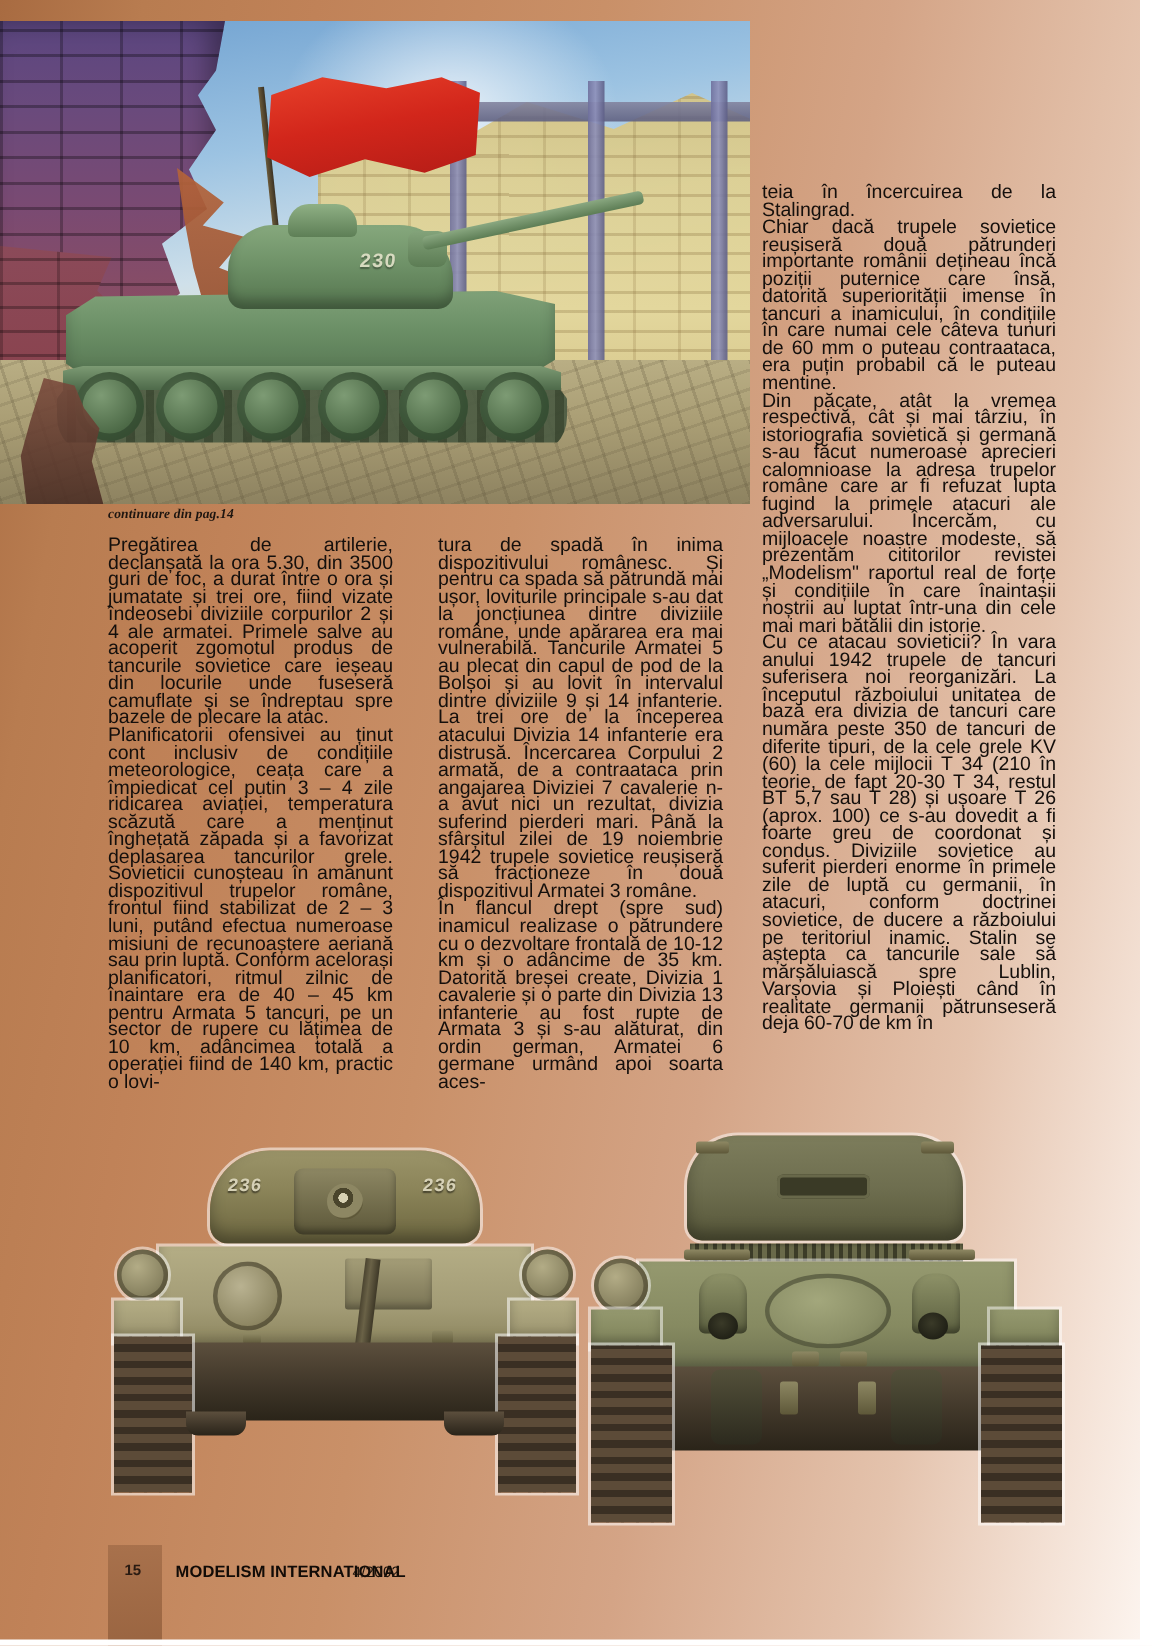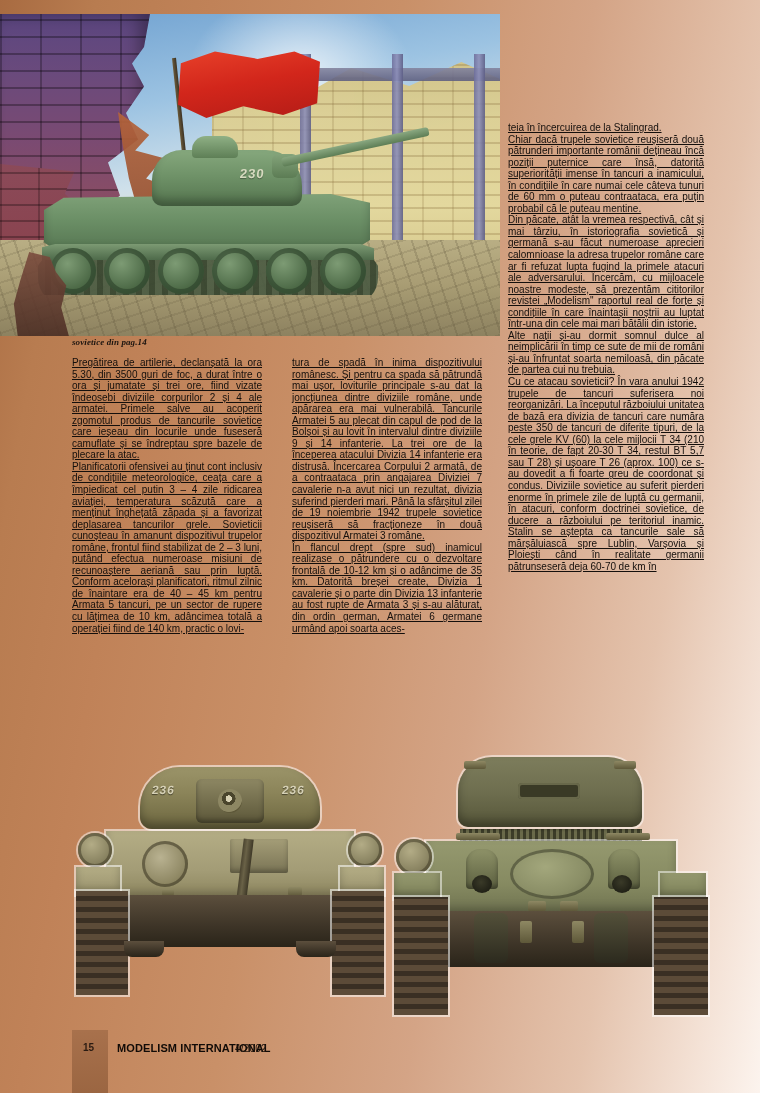--- a/index.html
+++ b/index.html
@@ -155,27 +155,26 @@
     position:absolute;left:72px;top:337px;
     font-family:"Liberation Serif", serif;
     font-style:italic;font-weight:bold;
     font-size:9px;color:#1d1510;letter-spacing:.1px;
   }
 
   
   .col{
     position:absolute;
     font-family:"Liberation Sans", sans-serif;
-    font-size:10px;
+    font-size:13px;
     line-height:11.55px;
     color:#140f0c;
     text-align:justify;
     -webkit-hyphens:none;hyphens:none;
     word-spacing:-0.2px;
-    text-decoration:underline;
   }
   .col p{margin:0;text-indent:0;}
   .col p + p{margin-top:0;}
   #col1{left:72px;top:357px;width:190px;}
   #col2{left:272px;top:357px;width:190px;margin-left:20px;}
   #col3{left:508px;top:122px;width:196px;}
 
   
   .photos{position:absolute;left:60px;top:745px;width:660px;height:290px;}
   .photo{position:absolute;top:0;width:300px;height:290px;}
@@ -310,37 +309,36 @@
       <div class="wheel" style="left:60px;"></div>
       <div class="wheel" style="left:114px;"></div>
       <div class="wheel" style="left:168px;"></div>
       <div class="wheel" style="left:222px;"></div>
       <div class="wheel" style="left:276px;"></div>
     </div>
 
     <div class="ill-soldier"></div>
   </div>
 
-  <div class="caption">sovietice din pag.14</div>
+  <div class="caption">continuare din pag.14</div>
 
   <div class="col" id="col1">
     <p>Pregătirea de artilerie, declanșată la ora 5.30, din 3500 guri de foc, a durat între o ora și jumatate și trei ore, fiind vizate îndeosebi diviziile corpurilor 2 și 4 ale armatei. Primele salve au acoperit zgomotul produs de tancurile sovietice care ieșeau din locurile unde fuseseră camuflate și se îndreptau spre bazele de plecare la atac.</p>
     <p>Planificatorii ofensivei au ținut cont inclusiv de condițiile meteorologice, ceața care a împiedicat cel putin 3 – 4 zile ridicarea aviației, temperatura scăzută care a menținut înghețată zăpada și a favorizat deplasarea tancurilor grele. Sovieticii cunoșteau în amanunt dispozitivul trupelor române, frontul fiind stabilizat de 2 – 3 luni, putând efectua numeroase misiuni de recunoaștere aeriană sau prin luptă. Conform acelorași planificatori, ritmul zilnic de înaintare era de 40 – 45 km pentru Armata 5 tancuri, pe un sector de rupere cu lățimea de 10 km, adâncimea totală a operației fiind de 140 km, practic o lovi-</p>
   </div>
 
   <div class="col" id="col2">
     <p>tura de spadă în inima dispozitivului românesc. Și pentru ca spada să pătrundă mai ușor, loviturile principale s-au dat la joncțiunea dintre diviziile române, unde apărarea era mai vulnerabilă. Tancurile Armatei 5 au plecat din capul de pod de la Bolșoi și au lovit în intervalul dintre diviziile 9 și 14 infanterie. La trei ore de la începerea atacului Divizia 14 infanterie era distrusă. Încercarea Corpului 2 armată, de a contraataca prin angajarea Diviziei 7 cavalerie n-a avut nici un rezultat, divizia suferind pierderi mari. Până la sfârșitul zilei de 19 noiembrie 1942 trupele sovietice reușiseră să fracționeze în două dispozitivul Armatei 3 române.</p>
     <p>În flancul drept (spre sud) inamicul realizase o pătrundere cu o dezvoltare frontală de 10-12 km și o adâncime de 35 km. Datorită breșei create, Divizia 1 cavalerie și o parte din Divizia 13 infanterie au fost rupte de Armata 3 și s-au alăturat, din ordin german, Armatei 6 germane urmând apoi soarta aces-</p>
   </div>
 
   <div class="col" id="col3">
     <p>teia în încercuirea de la Stalingrad.</p>
     <p>Chiar dacă trupele sovietice reușiseră două pătrunderi importante românii dețineau încă poziții puternice care însă, datorită superiorității imense în tancuri a inamicului, în condițiile în care numai cele câteva tunuri de 60 mm o puteau contraataca, era puțin probabil că le puteau mentine.</p>
     <p>Din păcate, atât la vremea respectivă, cât și mai târziu, în istoriografia sovietică și germană s-au făcut numeroase aprecieri calomnioase la adresa trupelor române care ar fi refuzat lupta fugind la primele atacuri ale adversarului. Încercăm, cu mijloacele noastre modeste, să prezentăm cititorilor revistei „Modelism" raportul real de forțe și condițiile în care înaintașii noștrii au luptat într-una din cele mai mari bătălii din istorie.</p>
-    <p>Alte nații și-au dormit somnul dulce al neimplicării în timp ce sute de mii de români și-au înfruntat soarta nemiloasă, din păcate de partea cui nu trebuia.</p>
     <p>Cu ce atacau sovieticii? În vara anului 1942 trupele de tancuri suferisera noi reorganizări. La începutul războiului unitatea de bază era divizia de tancuri care număra peste 350 de tancuri de diferite tipuri, de la cele grele KV (60) la cele mijlocii T 34 (210 în teorie, de fapt 20-30 T 34, restul BT 5,7 sau T 28) și ușoare T 26 (aprox. 100) ce s-au dovedit a fi foarte greu de coordonat și condus. Diviziile sovietice au suferit pierderi enorme în primele zile de luptă cu germanii, în atacuri, conform doctrinei sovietice, de ducere a războiului pe teritoriul inamic. Stalin se aștepta ca tancurile sale să mărșăluiască spre Lublin, Varșovia și Ploiești când în realitate germanii pătrunseseră deja 60-70 de km în</p>
   </div>
 
   <div class="photos">
 
     <div class="photo photo-front">
 
       <div class="pv pv-turret" style="left:60px;top:22px;width:180px;height:62px;"></div>
       <div class="pv pv-mantlet" style="left:116px;top:34px;width:68px;height:44px;"></div>
       <div class="pv pv-mg" style="left:138px;top:44px;width:24px;height:24px;"></div>

